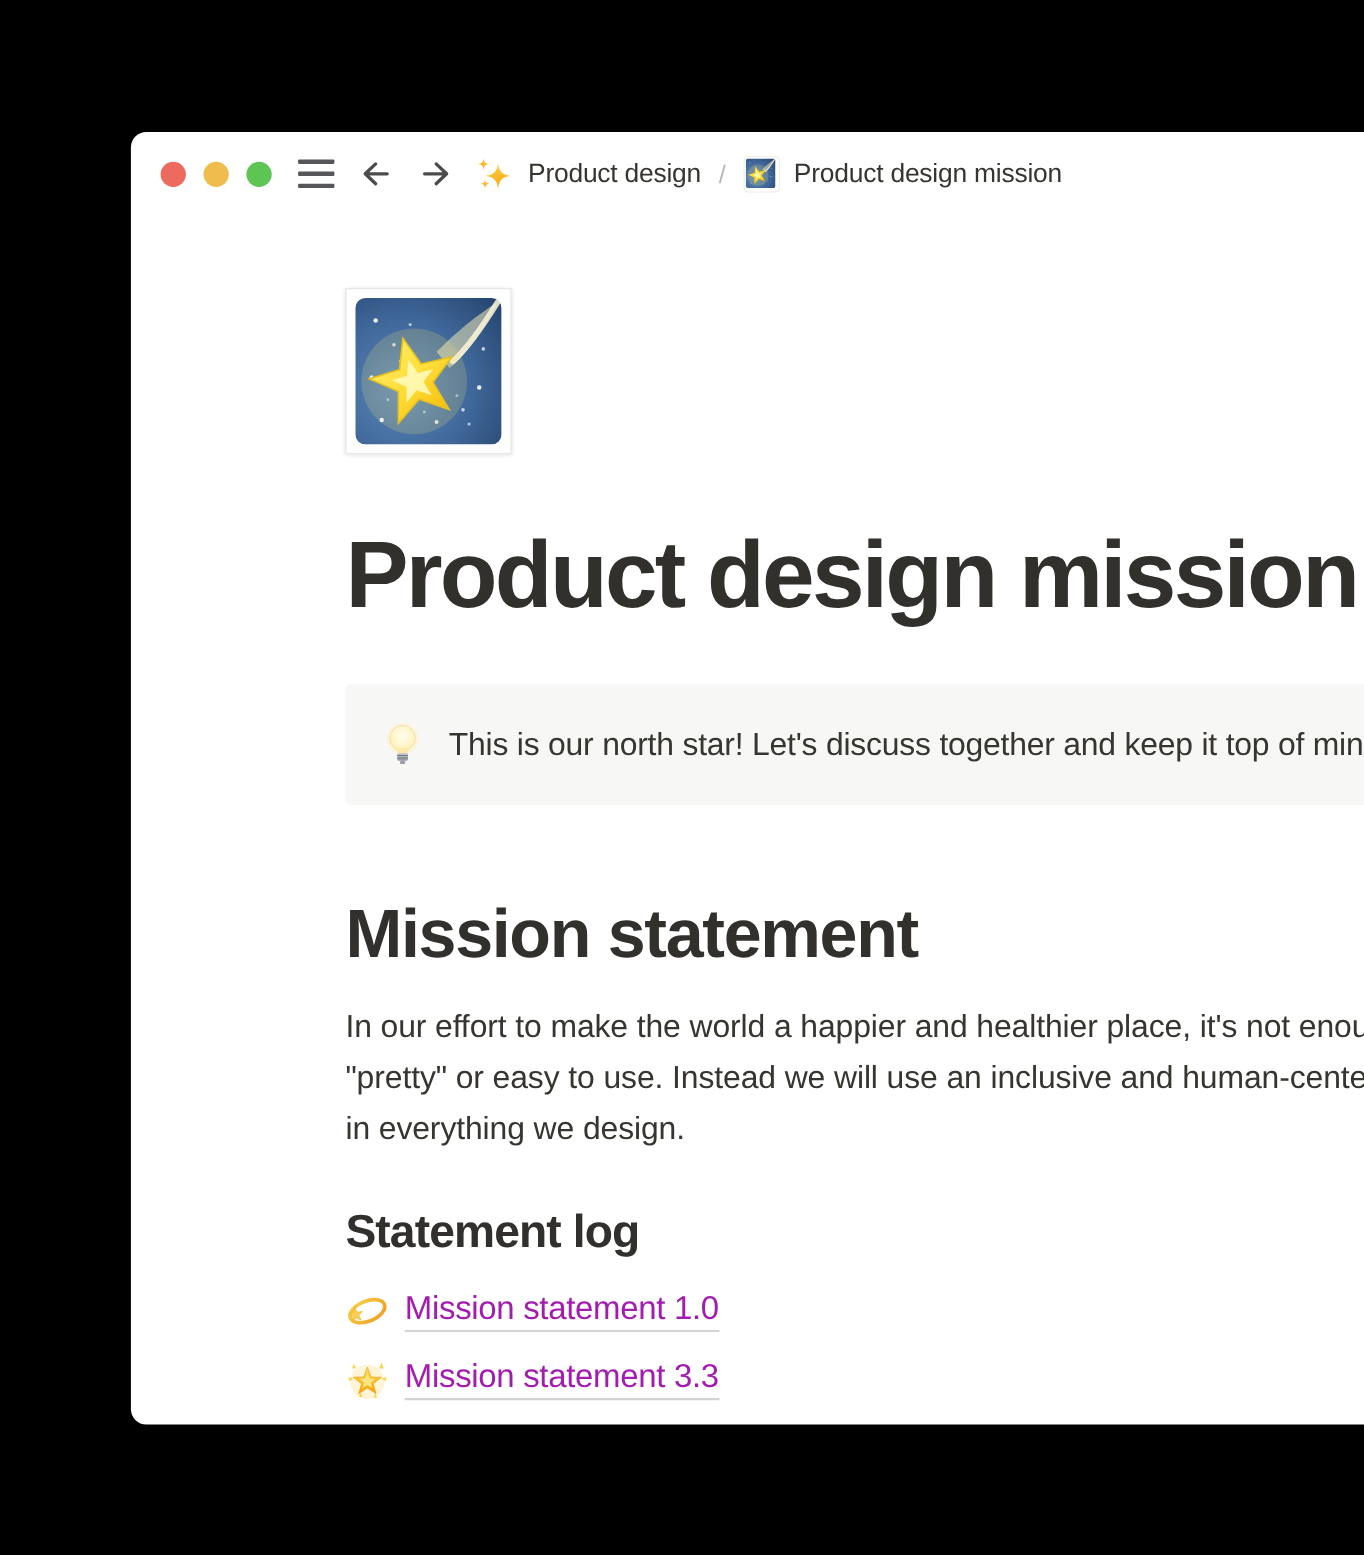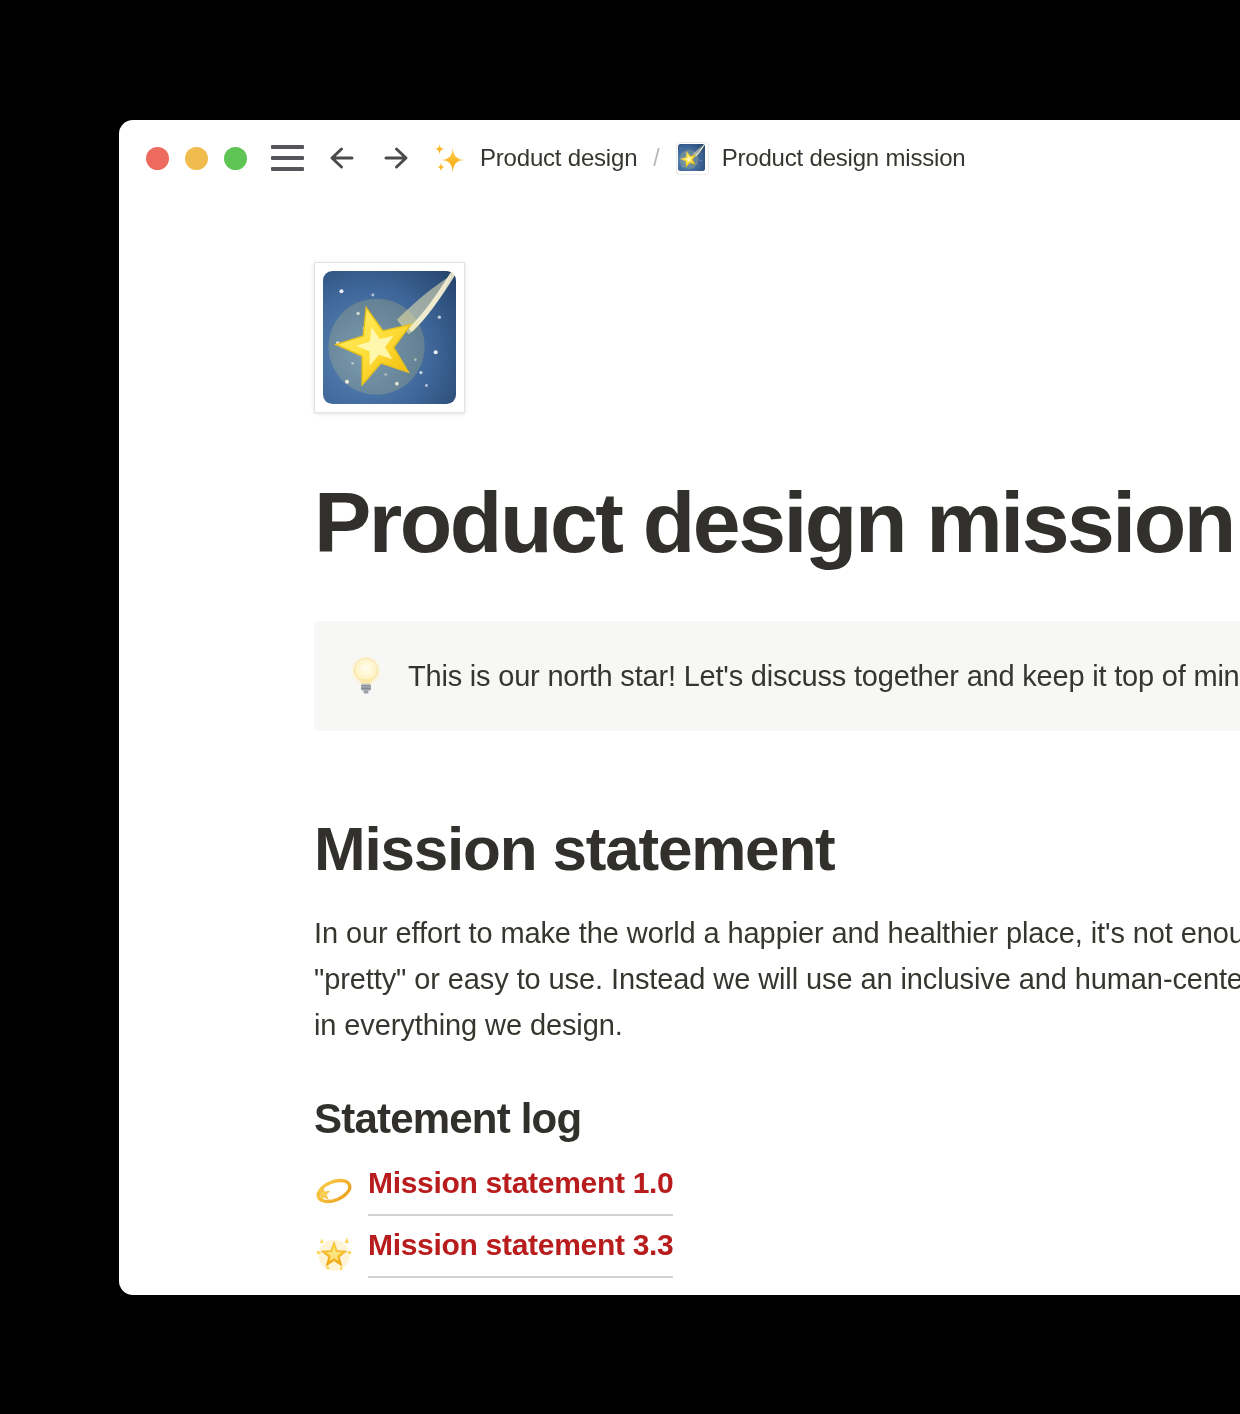--- a/index.html
+++ b/index.html
@@ -139,25 +139,25 @@
     display: flex;
     align-items: center;
     height: 44px;
     margin-bottom: 18px;
     cursor: pointer;
   }
   .page-link-icon { width: 40px; display: flex; justify-content: center; }
   .page-link-label {
     margin-left: 14px;
     font-size: 30px;
-    font-weight: 700;
-    color: #b91c1c;
+    font-weight: 400;
+    color: #a21caf;
     letter-spacing: -0.3px;
     border-bottom: 2px solid rgba(55,53,47,0.22);
-    padding-bottom: 14px;
+    padding-bottom: 2px;
     white-space: nowrap;
   }
   .hidden-defs { position: absolute; width: 0; height: 0; overflow: hidden; }
 </style>
 </head>
 <body>
 
 <svg class="hidden-defs" xmlns="http://www.w3.org/2000/svg">
   <defs>
     <radialGradient id="ss-bg" cx="0.32" cy="0.62" r="0.95">

